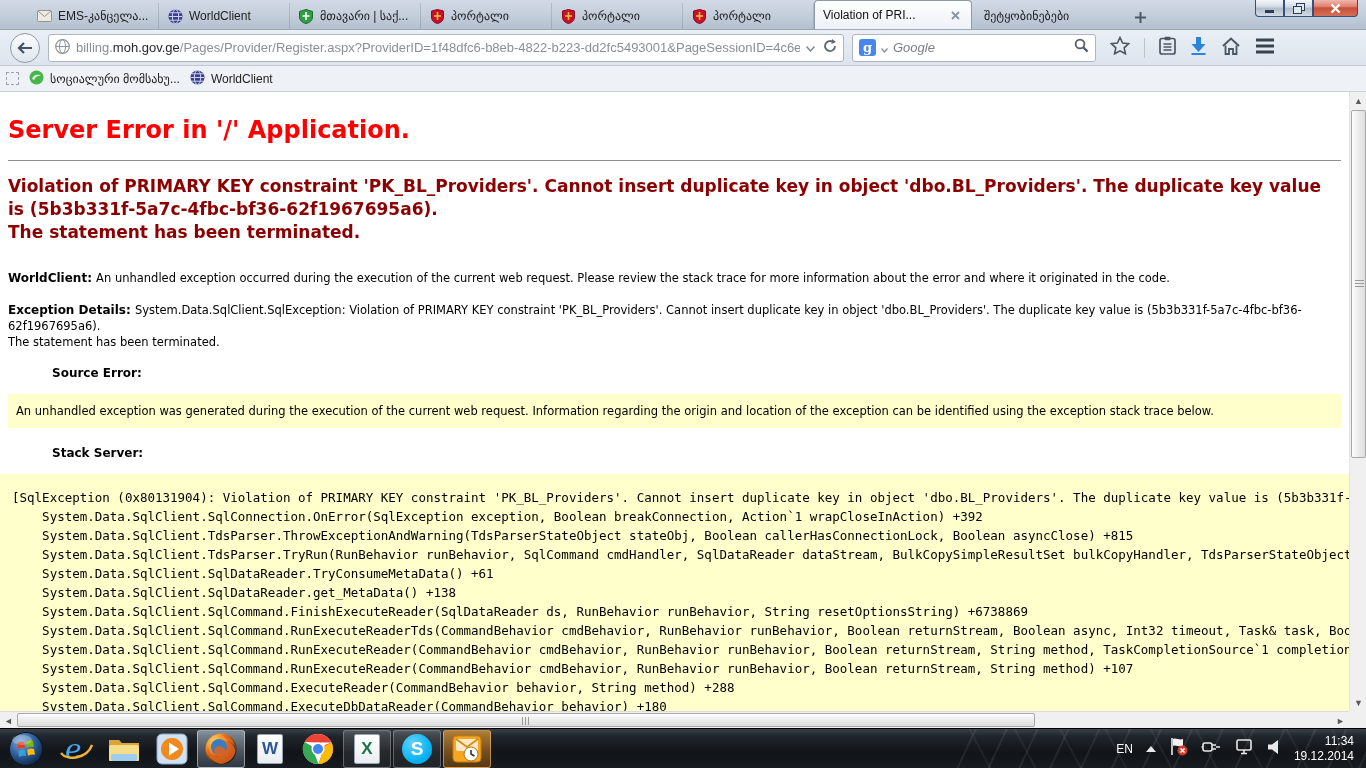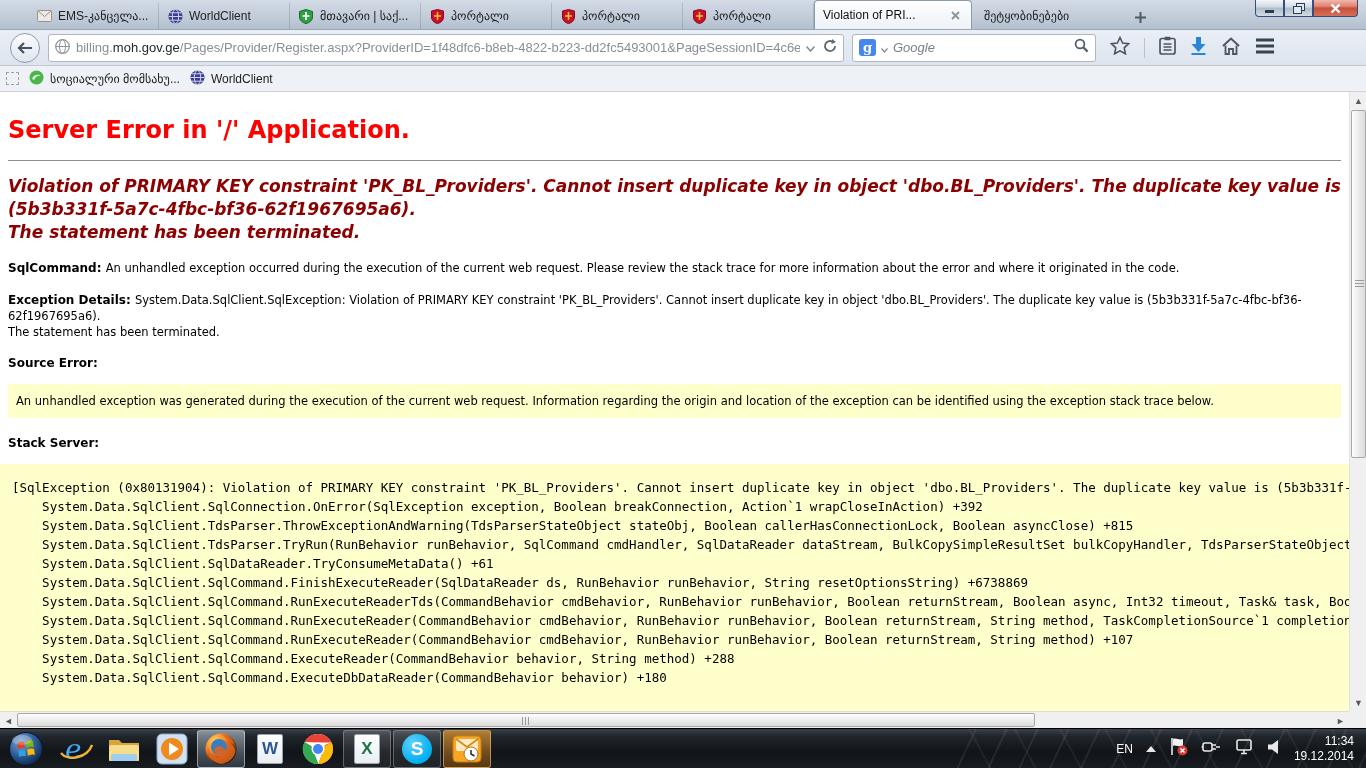--- a/index.html
+++ b/index.html
@@ -56,24 +56,24 @@
     background:#eef2f7; border-bottom:1px solid #cdd2d9; display:flex; align-items:center; padding:0 6px; gap:10px; font-size:12px; color:#222; }
   .bm-dashed { width:13px; height:13px; border:1px dashed #9aa2ac; }
   .bm-item { display:flex; align-items:center; gap:6px; }
 
   
   .content { position:absolute; left:0; top:92px; width:1349px; height:619px; background:#fff; overflow:hidden;
     font-family:"DejaVu Sans", sans-serif; color:#000; }
   .pagepad { padding:10px 8px 0 8px; }
   .err-h1 { color:#ff0000; font-size:24px; font-weight:bold; margin:14px 0 16px 0; }
   .rule { border:none; border-top:1px solid #8e8e8e; margin:6px 0 14px 0; }
-  .err-h2 { color:#8b0000; font-size:17px; font-weight:bold; font-style:italic; line-height:23px; margin-bottom:16px; }
+  .err-h2 { color:#8b0000; font-size:17px; font-weight:bold; line-height:23px; margin-bottom:26px; }
   .kv { font-size:11.5px; line-height:16px; margin-bottom:16px; }
   .kv b { font-size:12px; }
-  .sec-label { font-size:12px; font-weight:bold; margin-bottom:14px; }
+  .sec-label { font-size:12px; font-weight:bold; margin-bottom:14px;margin-left:44px; }
   .ybox { background:#ffffcc; padding:10px 8px; margin-bottom:18px; font-size:11.5px; }
   .stackbox { background:#ffffcc; padding:14px 10px 0 12px; height:276px; overflow:hidden; }
   .stackbox .sline { font-family:"DejaVu Sans Mono", monospace; font-size:12.5px; line-height:19px; white-space:pre; }
 
   
   .vscroll { position:absolute; right:0; top:92px; width:17px; height:619px; background:#f0f0f0; border-left:1px solid #e2e2e2; }
   .vthumb { position:absolute; left:1px; top:18px; width:15px; height:348px; border:1px solid #a8a8a8; border-radius:2px;
     background:linear-gradient(90deg,#fdfdfd,#dcdcdc); }
   .grip-h { position:absolute; left:3px; top:50%; width:9px; height:8px; margin-top:-4px;
     background:repeating-linear-gradient(180deg,#9a9a9a 0 1px,transparent 1px 3px); }
@@ -327,35 +327,36 @@
 
   <div class="content">
     <div class="pagepad">
       <div class="err-h1">Server Error in '/' Application.</div>
       <hr class="rule">
       <div class="err-h2">
         <div>Violation of PRIMARY KEY constraint 'PK_BL_Providers'. Cannot insert duplicate key in object 'dbo.BL_Providers'. The duplicate key value is (5b3b331f-5a7c-4fbc-bf36-62f1967695a6).</div>
         <div>The statement has been terminated.</div>
       </div>
 
-      <div class="kv"><b>SqlCommand: </b><span>An unhandled exception occurred during the execution of the current web request. Please review the stack trace for more information about the error and where it originated in the code.</span></div>
+      <div class="kv"><b>WorldClient: </b><span>An unhandled exception occurred during the execution of the current web request. Please review the stack trace for more information about the error and where it originated in the code.</span></div>
 
       <div class="kv"><b>Exception Details: </b><span>System.Data.SqlClient.SqlException: Violation of PRIMARY KEY constraint 'PK_BL_Providers'. Cannot insert duplicate key in object 'dbo.BL_Providers'. The duplicate key value is (5b3b331f-5a7c-4fbc-bf36-62f1967695a6).</span><br><span>The statement has been terminated.</span></div>
 
       <div class="sec-label">Source Error:</div>
       <div class="ybox"><span>An unhandled exception was generated during the execution of the current web request. Information regarding the origin and location of the exception can be identified using the exception stack trace below.</span></div>
 
       <div class="sec-label">Stack Server:</div>
     </div>
     <div class="stackbox">
       <div class="sline">[SqlException (0x80131904): Violation of PRIMARY KEY constraint 'PK_BL_Providers'. Cannot insert duplicate key in object 'dbo.BL_Providers'. The duplicate key value is (5b3b331f-5a7c-4fbc-bf36-62f1967695a6).</div>
       <div class="sline">    System.Data.SqlClient.SqlConnection.OnError(SqlException exception, Boolean breakConnection, Action`1 wrapCloseInAction) +392</div>
       <div class="sline">    System.Data.SqlClient.TdsParser.ThrowExceptionAndWarning(TdsParserStateObject stateObj, Boolean callerHasConnectionLock, Boolean asyncClose) +815</div>
       <div class="sline">    System.Data.SqlClient.TdsParser.TryRun(RunBehavior runBehavior, SqlCommand cmdHandler, SqlDataReader dataStream, BulkCopySimpleResultSet bulkCopyHandler, TdsParserStateObject stateObj, Boolean&amp; dataReady) +1379</div>
       <div class="sline">    System.Data.SqlClient.SqlDataReader.TryConsumeMetaData() +61</div>
+      <div class="sline">    System.Data.SqlClient.SqlDataReader.get_MetaData() +138</div>
       <div class="sline">    System.Data.SqlClient.SqlCommand.FinishExecuteReader(SqlDataReader ds, RunBehavior runBehavior, String resetOptionsString) +6738869</div>
       <div class="sline">    System.Data.SqlClient.SqlCommand.RunExecuteReaderTds(CommandBehavior cmdBehavior, RunBehavior runBehavior, Boolean returnStream, Boolean async, Int32 timeout, Task&amp; task, Boolean asyncWrite, SqlDataReader ds) +316</div>
       <div class="sline">    System.Data.SqlClient.SqlCommand.RunExecuteReader(CommandBehavior cmdBehavior, RunBehavior runBehavior, Boolean returnStream, String method, TaskCompletionSource`1 completion, Int32 timeout, Task&amp; task, Boolean asyncWrite) +3931</div>
       <div class="sline">    System.Data.SqlClient.SqlCommand.RunExecuteReader(CommandBehavior cmdBehavior, RunBehavior runBehavior, Boolean returnStream, String method) +107</div>
       <div class="sline">    System.Data.SqlClient.SqlCommand.ExecuteReader(CommandBehavior behavior, String method) +288</div>
       <div class="sline">    System.Data.SqlClient.SqlCommand.ExecuteDbDataReader(CommandBehavior behavior) +180</div>
 
     </div>
   </div>
 

